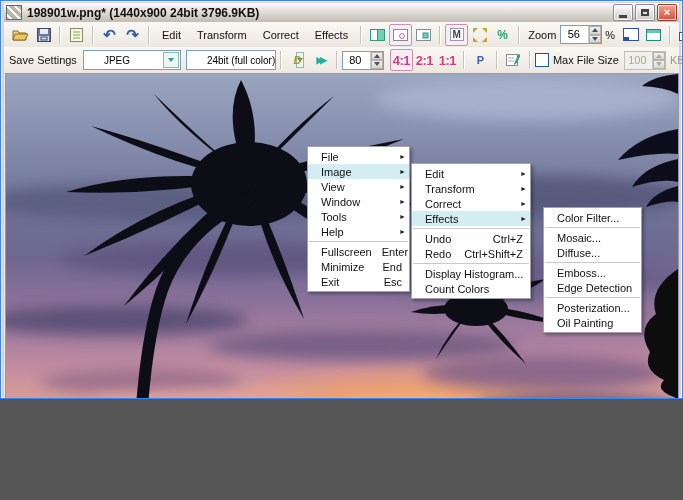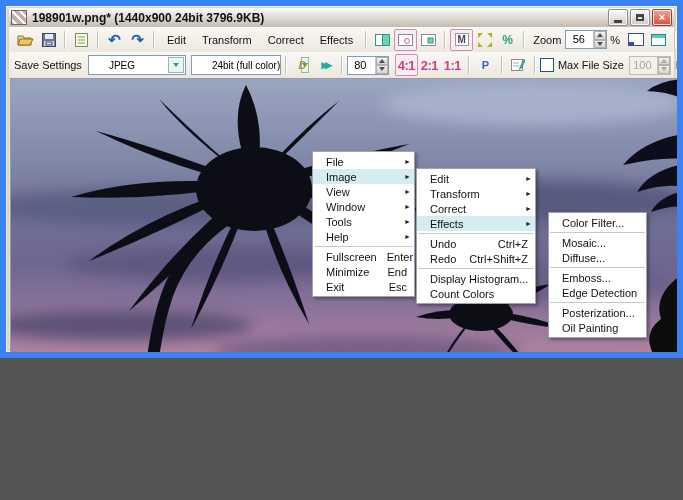--- a/index.html
+++ b/index.html
@@ -1,17 +1,17 @@
 <!DOCTYPE html>
 <html><head>
 <meta charset="utf-8">
 <style>
   html,body{margin:0;padding:0;background:#555;font-family:"Liberation Sans",sans-serif;}
-  .window{position:relative;width:683px;height:358px;box-sizing:border-box;background:#e9e6df;
-          border:6px solid #3b82f6;box-shadow:inset 0 0 0 1px #f4f2ee, inset 0 0 0 3px #d9d5cd;overflow:hidden;}
+  .window{position:relative;width:683px;height:399px;box-sizing:border-box;background:#e9e6df;
+          border:1px solid #3b82f6;box-shadow:inset 0 0 0 1px #f4f2ee, inset 0 0 0 3px #d9d5cd;overflow:hidden;}
   
   .titlebar{position:absolute;left:3px;top:2px;right:3px;height:19px;display:flex;align-items:center;padding:0 2px;
             background:linear-gradient(180deg,#ffffff 0%,#eeebe6 25%,#d9d5cd 60%,#c3bfb5 95%);
             border-bottom:1px solid #a8a49a;}
   .app-icon{width:14px;height:13px;border:1px solid #667;background:
       repeating-linear-gradient(45deg,#e8a0a0 0 2px,#ffffff 2px 4px,#90c8a0 4px 6px);flex:0 0 auto;}
   .title{font-weight:bold;font-size:12px;color:#111;margin-left:5px;flex:1;white-space:nowrap;overflow:hidden;}
   .wb{width:18px;height:15px;margin-left:2px;border:1px solid #8a8a9a;border-radius:2px;
       background:linear-gradient(180deg,#fdfdfd,#cfcbc3);display:flex;align-items:center;justify-content:center;
       box-shadow:inset 0 0 0 1px #ffffffcc;cursor:default;}

